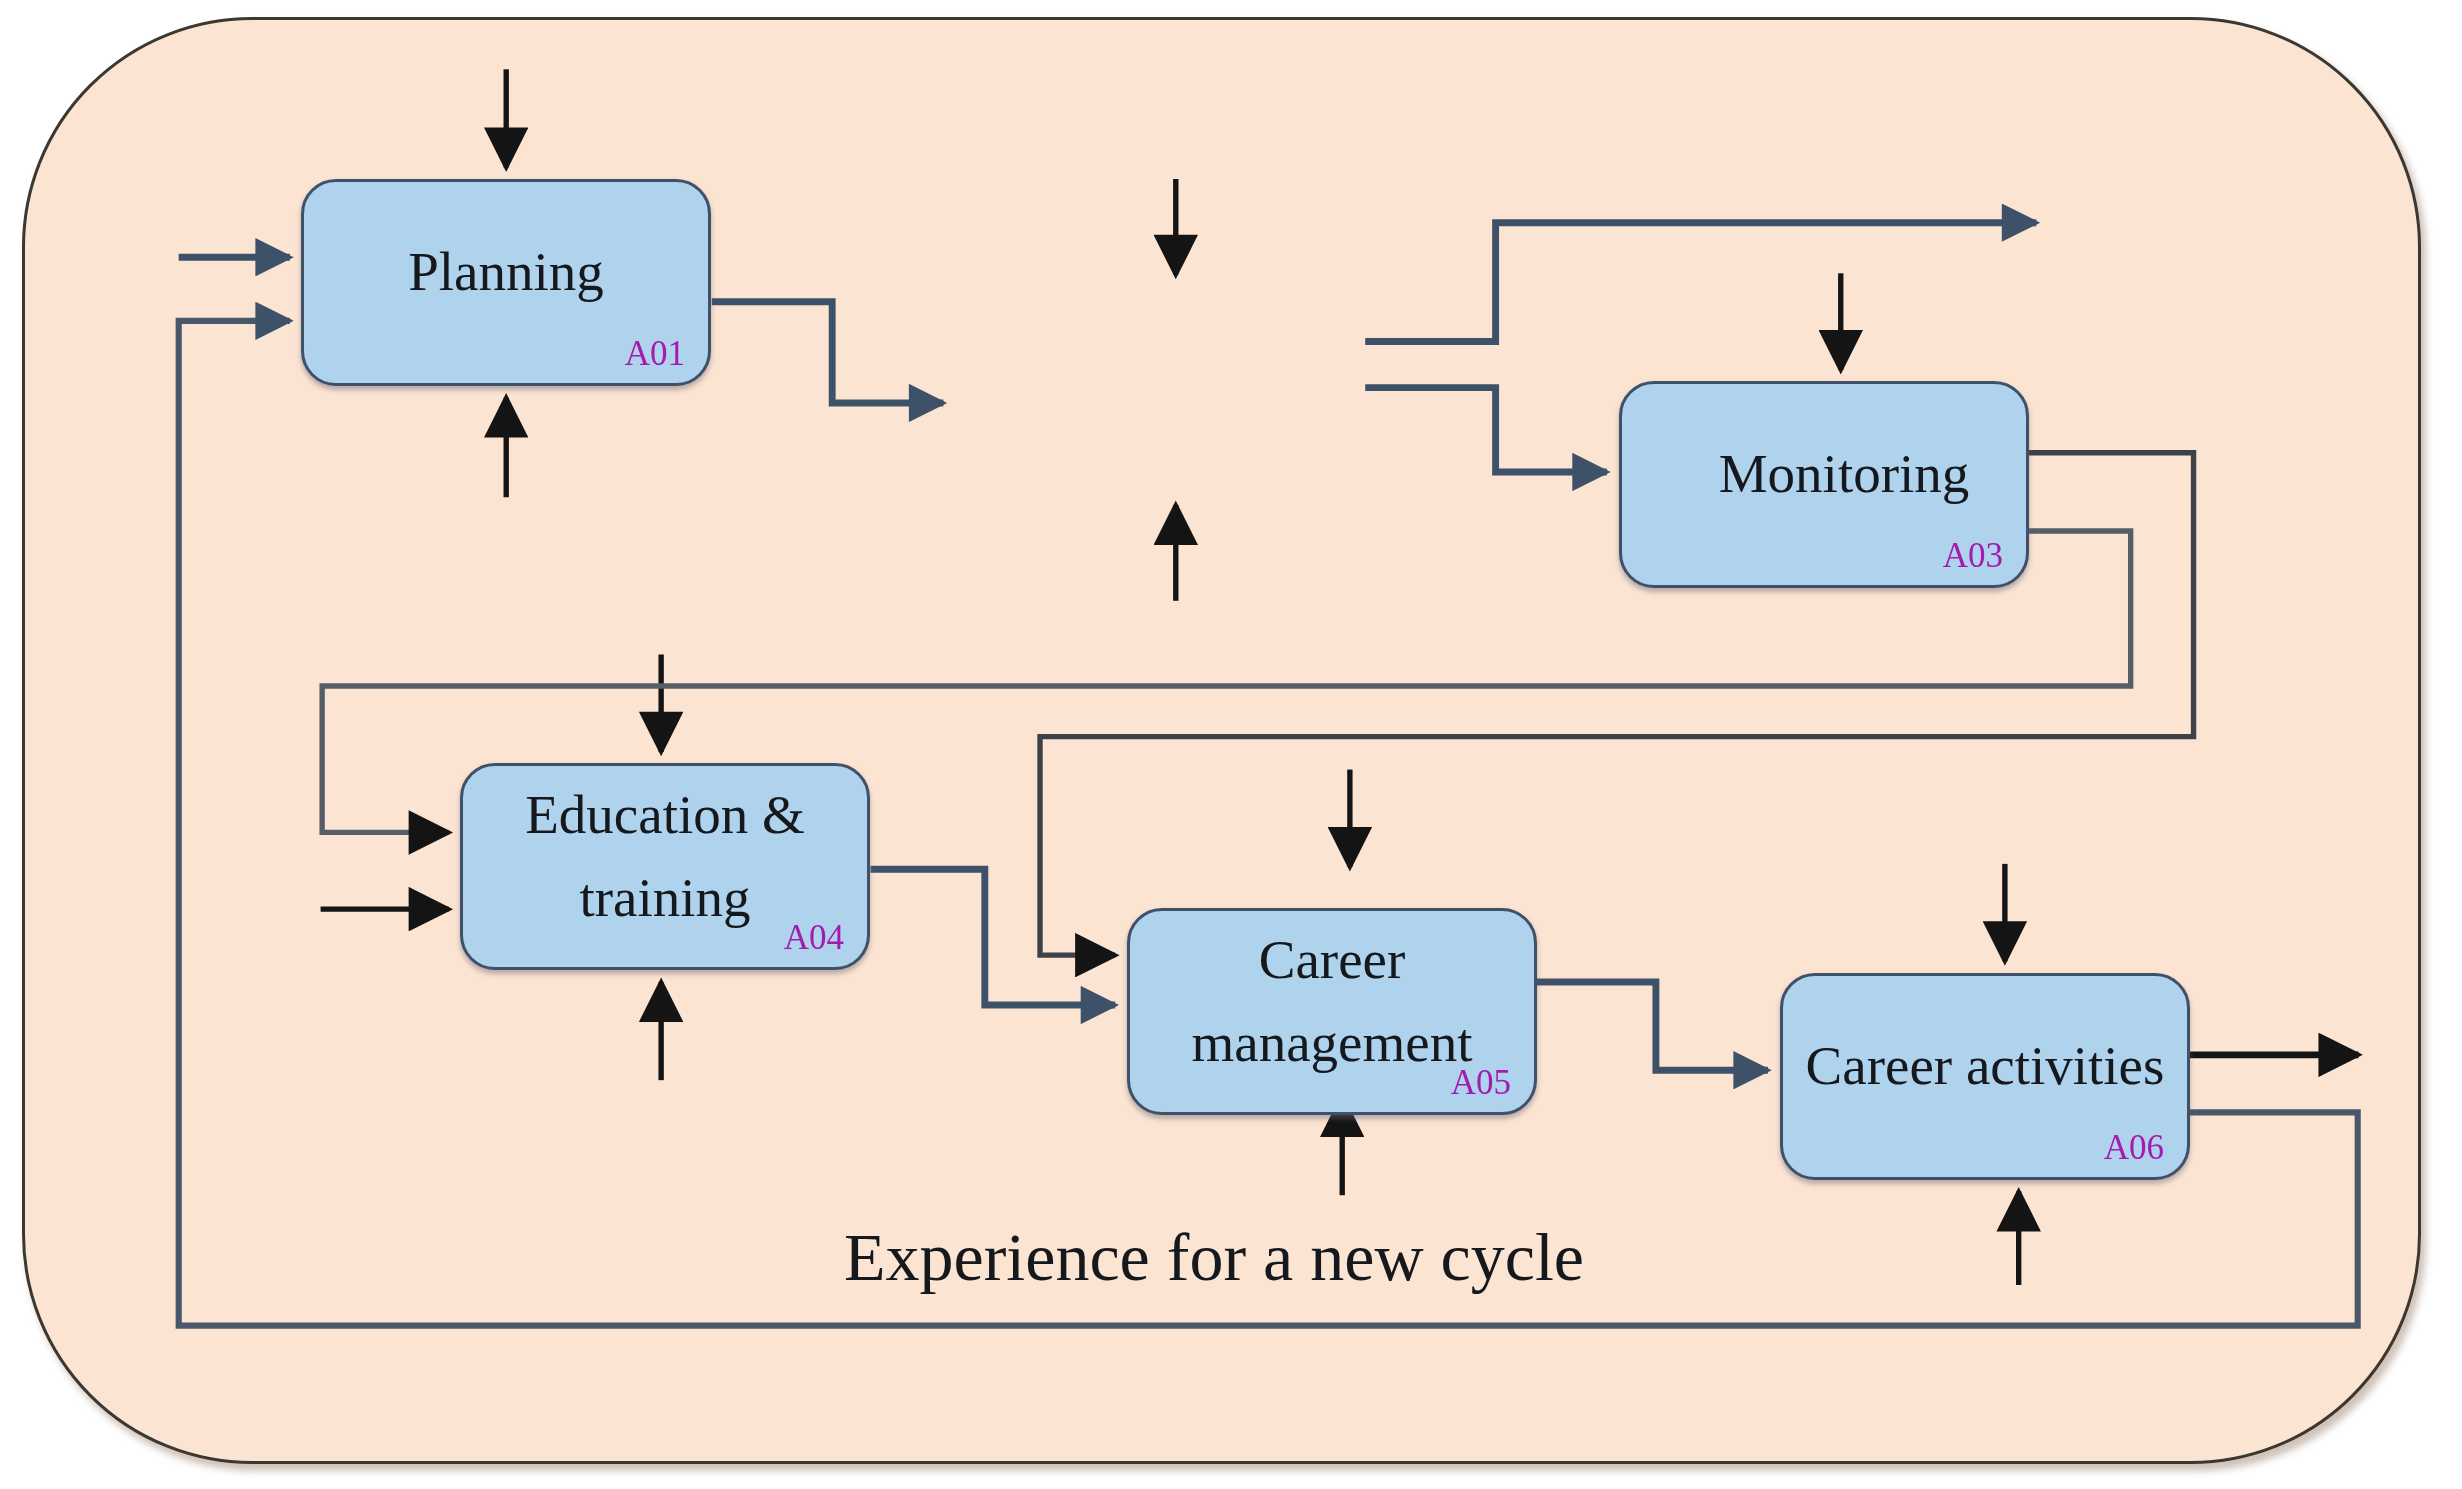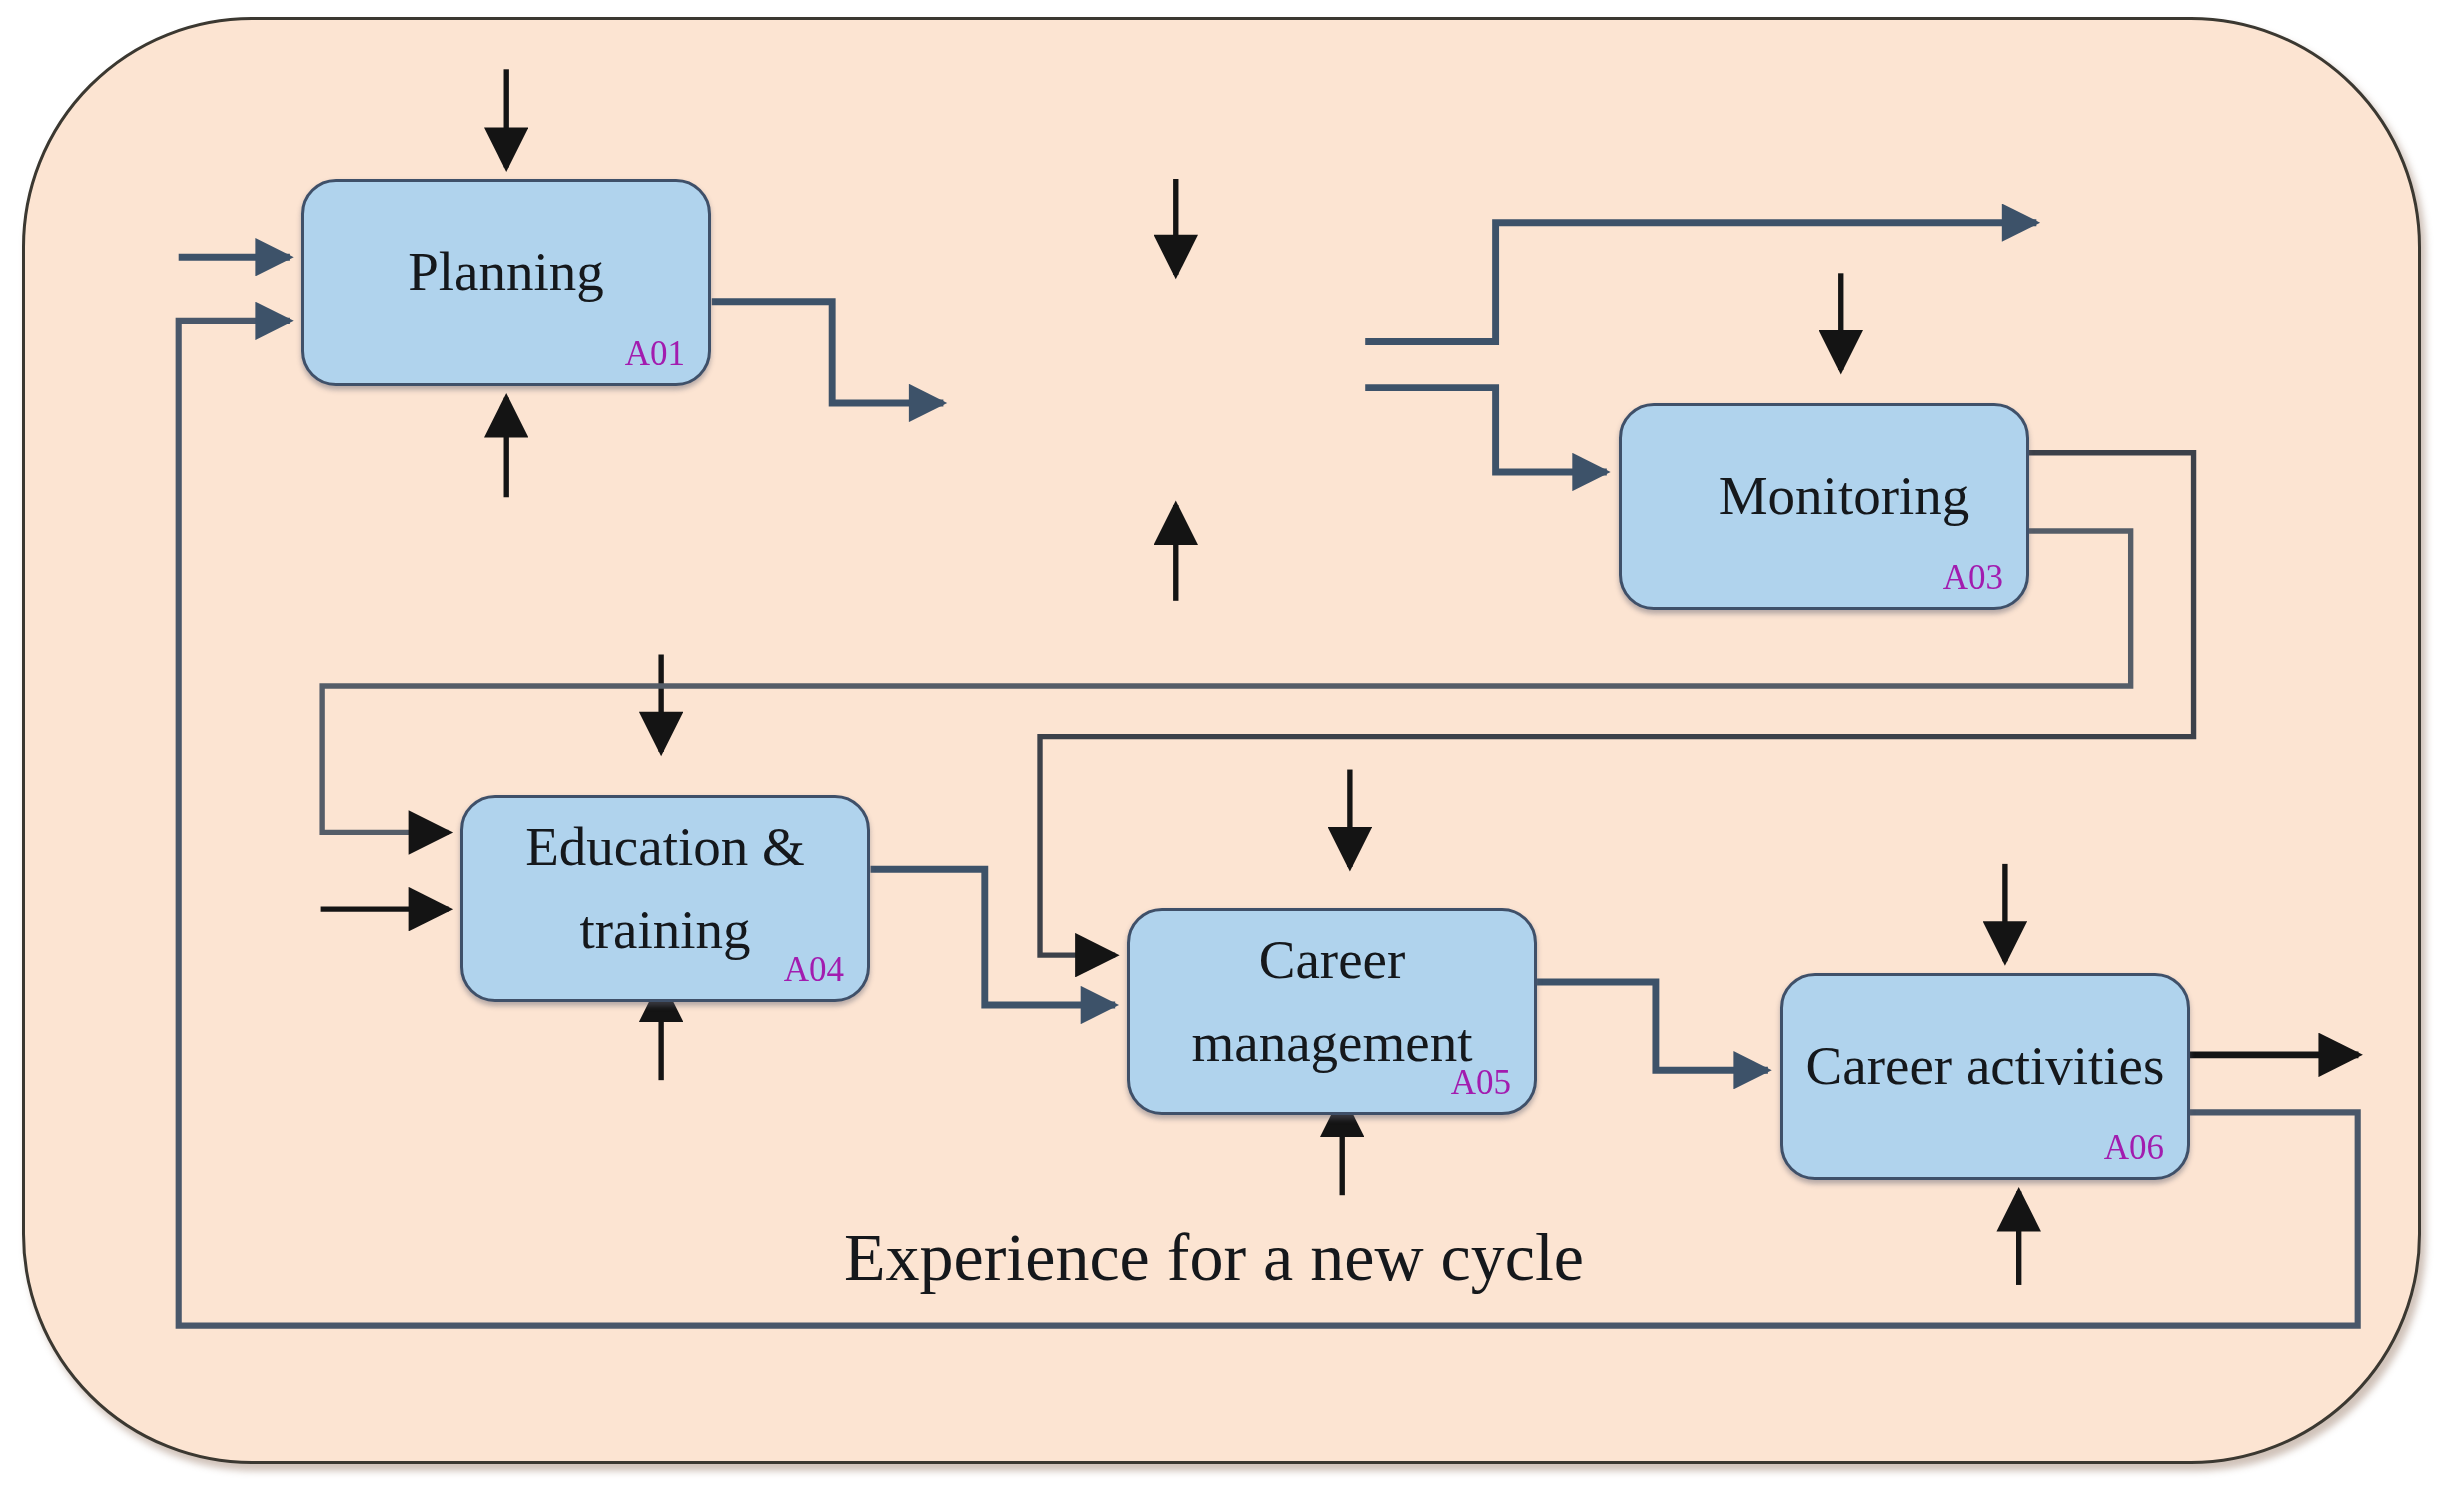--- a/index.html
+++ b/index.html
@@ -40,22 +40,22 @@
     padding:0 14px 20px 14px;
   }
   .box-code{
     position:absolute;
     right:23px;bottom:9.2px;
     font-size:35px;
     color:#a21caf;
   }
   #box-a01{left:301px;top:179px;}
   #box-a02{left:955px;top:286px;}
-  #box-a03{left:1619px;top:403px;padding-left:40px;}
-  #box-a04{left:460px;top:763px;margin-top:32px;}
+  #box-a03{left:1619px;top:381px;padding-left:40px;}
+  #box-a04{left:460px;top:763px;}
   #box-a05{left:1127px;top:908px;}
   #box-a06{left:1780px;top:973px;}
   .loop-label{
     position:absolute;
     left:844px;top:1218px;
     width:729px;
     text-align:center;
     font-size:68px;
     color:#15181c;
     white-space:nowrap;

